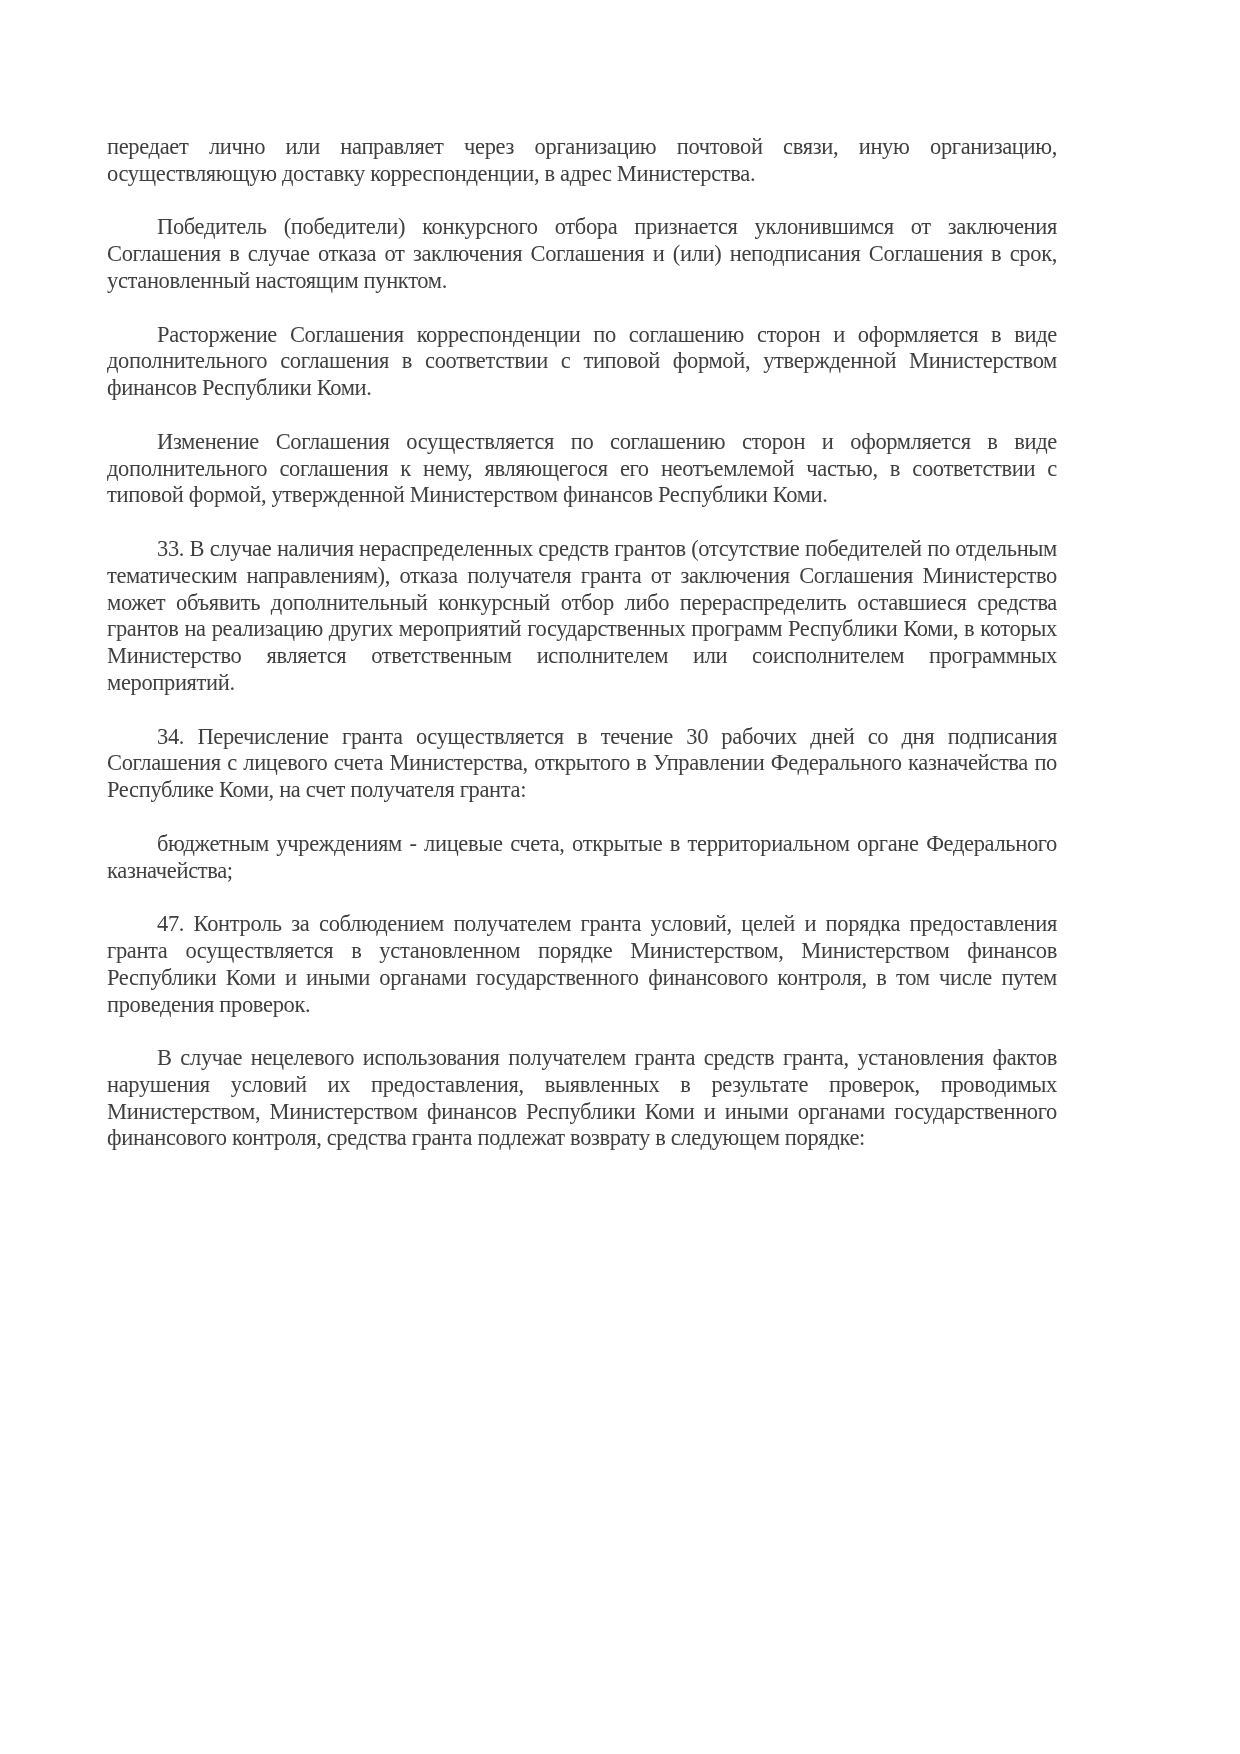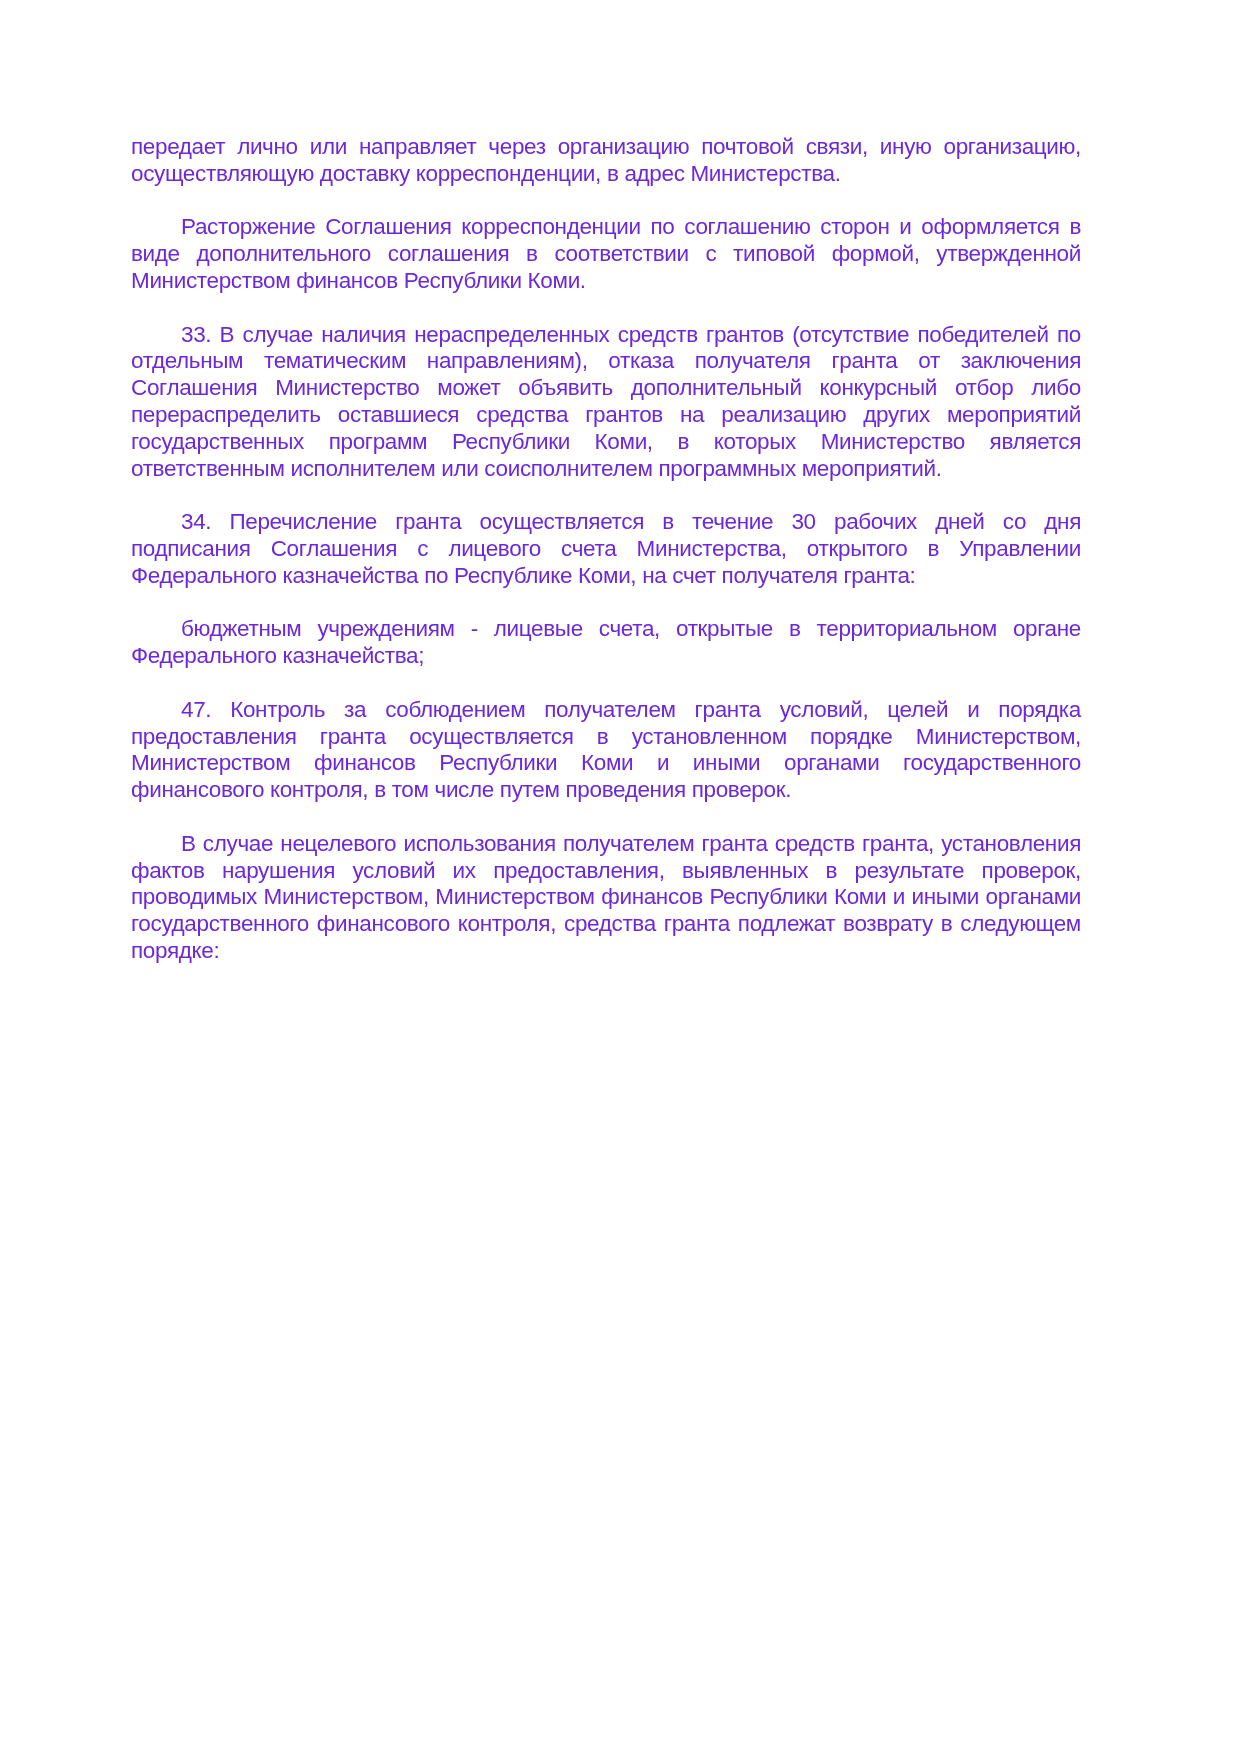--- a/index.html
+++ b/index.html
@@ -11,41 +11,42 @@
       width: 1240px;
       height: 1754px;
       position: relative;
       overflow: hidden;
     }
     .page {
       position: absolute;
       left: 107px;
       top: 134px;
       width: 950px;
-      font-family: Liberation Sans, sans-serif;
+      font-family: Liberation Serif, serif;
       font-size: 22.5px;
       line-height: 26.8px;
-      color: #6d28d9;
+      color: #404040;
       letter-spacing: -0.35px;
-      margin-left: 24px;
     }
     .para {
       margin: 0 0 26.8px 0;
       text-align: justify;
       text-indent: 50px;
       hyphens: none;
     }
     .para.no-indent {
       text-indent: 0;
     }
   </style>
 </head>
 <body>
 
 <div class="page">
   <p class="para no-indent">передает лично или направляет через организацию почтовой связи, иную организацию, осуществляющую доставку корреспонденции, в адрес Министерства.</p>
+  <p class="para">Победитель (победители) конкурсного отбора признается уклонившимся от заключения Соглашения в случае отказа от заключения Соглашения и (или) неподписания Соглашения в срок, установленный настоящим пунктом.</p>
   <p class="para">Расторжение Соглашения корреспонденции по соглашению сторон и оформляется в виде дополнительного соглашения в соответствии с типовой формой, утвержденной Министерством финансов Республики Коми.</p>
+  <p class="para">Изменение Соглашения осуществляется по соглашению сторон и оформляется в виде дополнительного соглашения к нему, являющегося его неотъемлемой частью, в соответствии с типовой формой, утвержденной Министерством финансов Республики Коми.</p>
   <p class="para">33. В случае наличия нераспределенных средств грантов (отсутствие победителей по отдельным тематическим направлениям), отказа получателя гранта от заключения Соглашения Министерство может объявить дополнительный конкурсный отбор либо перераспределить оставшиеся средства грантов на реализацию других мероприятий государственных программ Республики Коми, в которых Министерство является ответственным исполнителем или соисполнителем программных мероприятий.</p>
   <p class="para">34. Перечисление гранта осуществляется в течение 30 рабочих дней со дня подписания Соглашения с лицевого счета Министерства, открытого в Управлении Федерального казначейства по Республике Коми, на счет получателя гранта:</p>
   <p class="para">бюджетным учреждениям - лицевые счета, открытые в территориальном органе Федерального казначейства;</p>
   <p class="para">47. Контроль за соблюдением получателем гранта условий, целей и порядка предоставления гранта осуществляется в установленном порядке Министерством, Министерством финансов Республики Коми и иными органами государственного финансового контроля, в том числе путем проведения проверок.</p>
   <p class="para">В случае нецелевого использования получателем гранта средств гранта, установления фактов нарушения условий их предоставления, выявленных в результате проверок, проводимых Министерством, Министерством финансов Республики Коми и иными органами государственного финансового контроля, средства гранта подлежат возврату в следующем порядке:</p>
 </div>
 
 </body></html>

